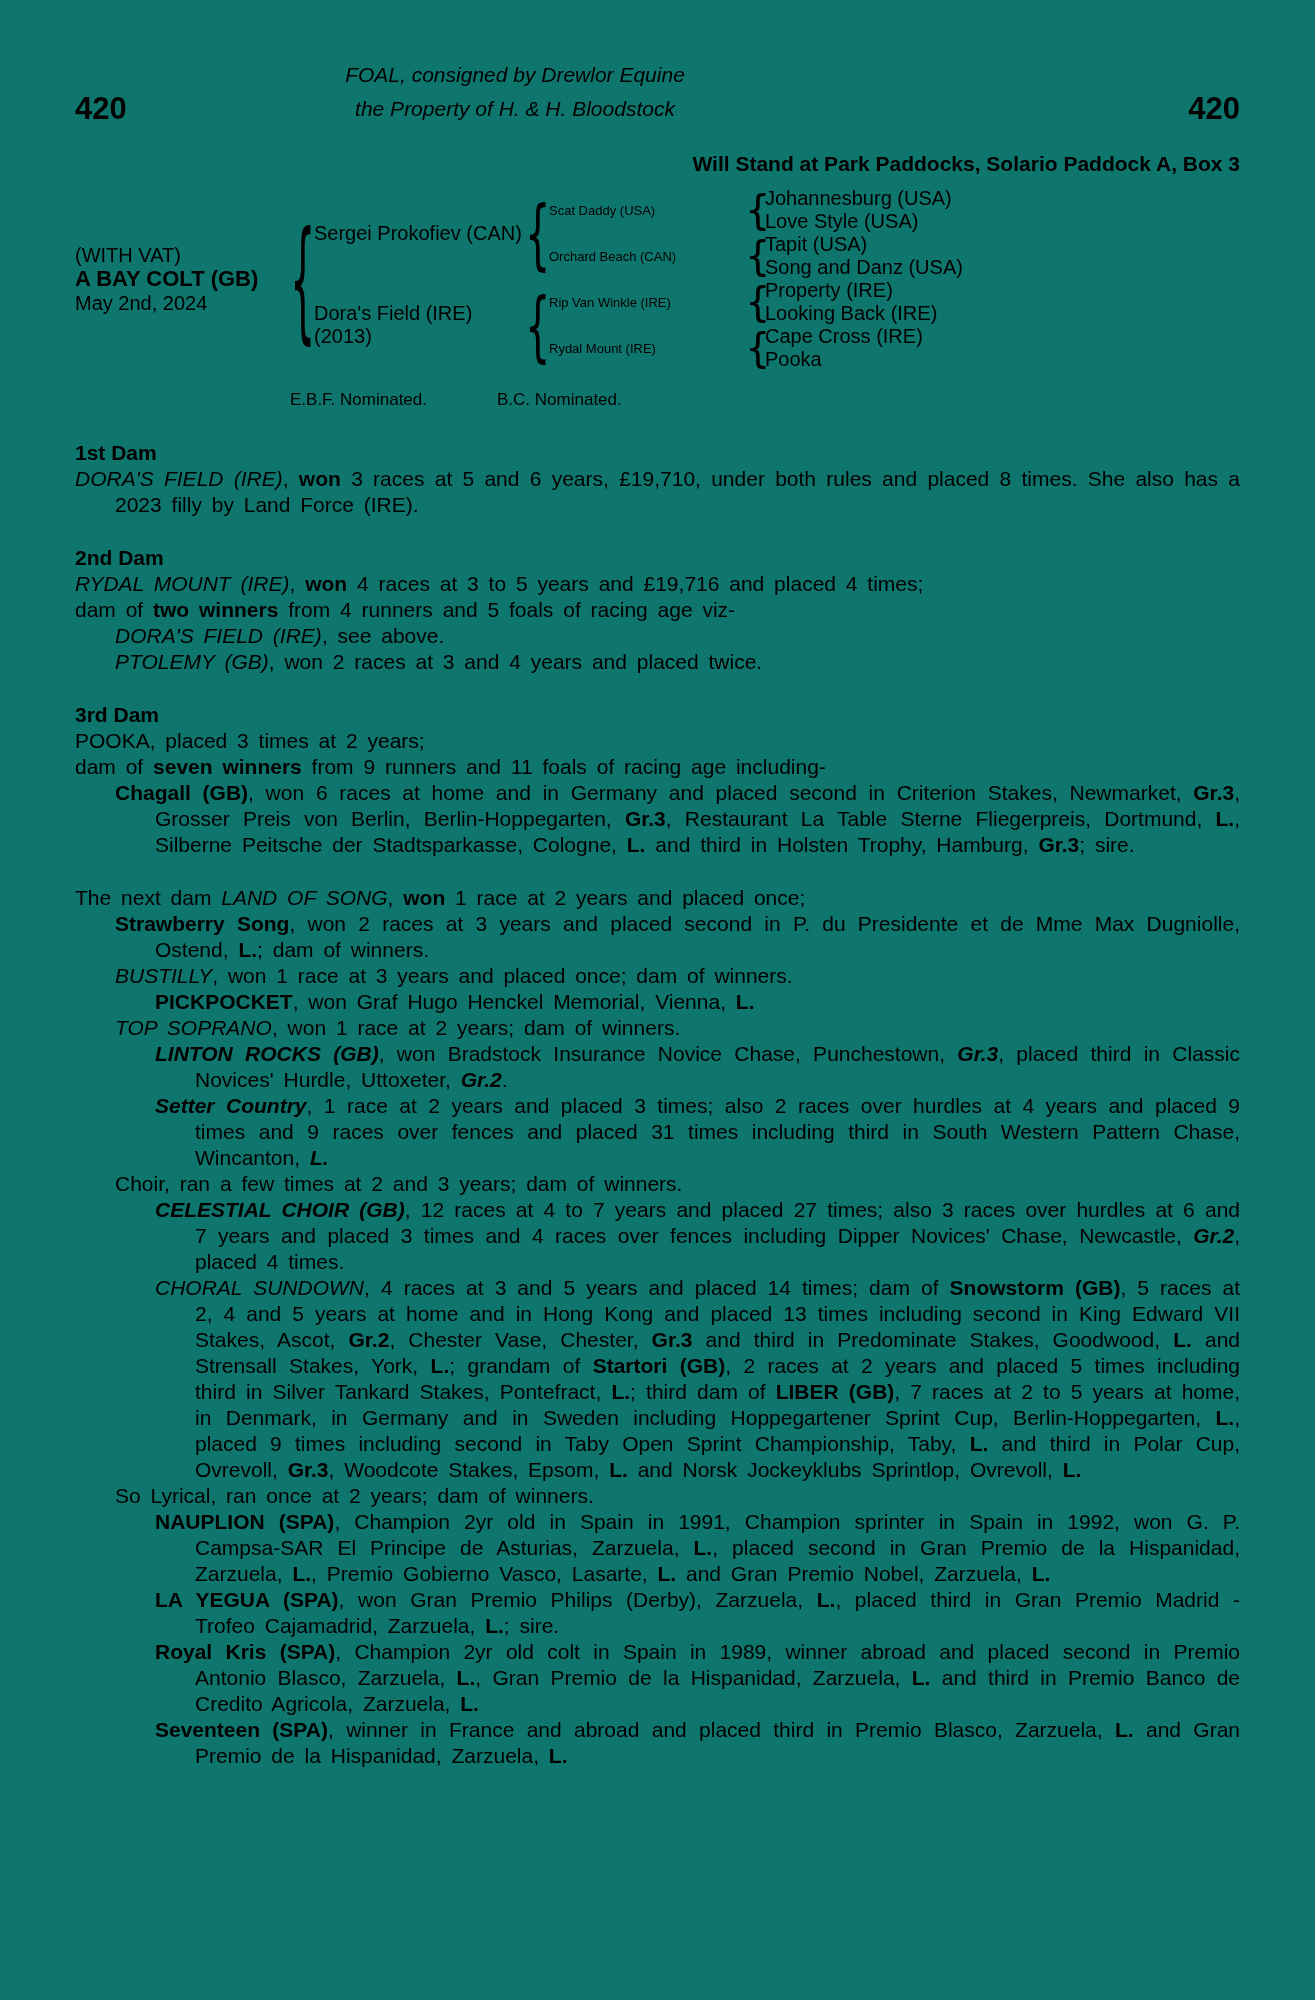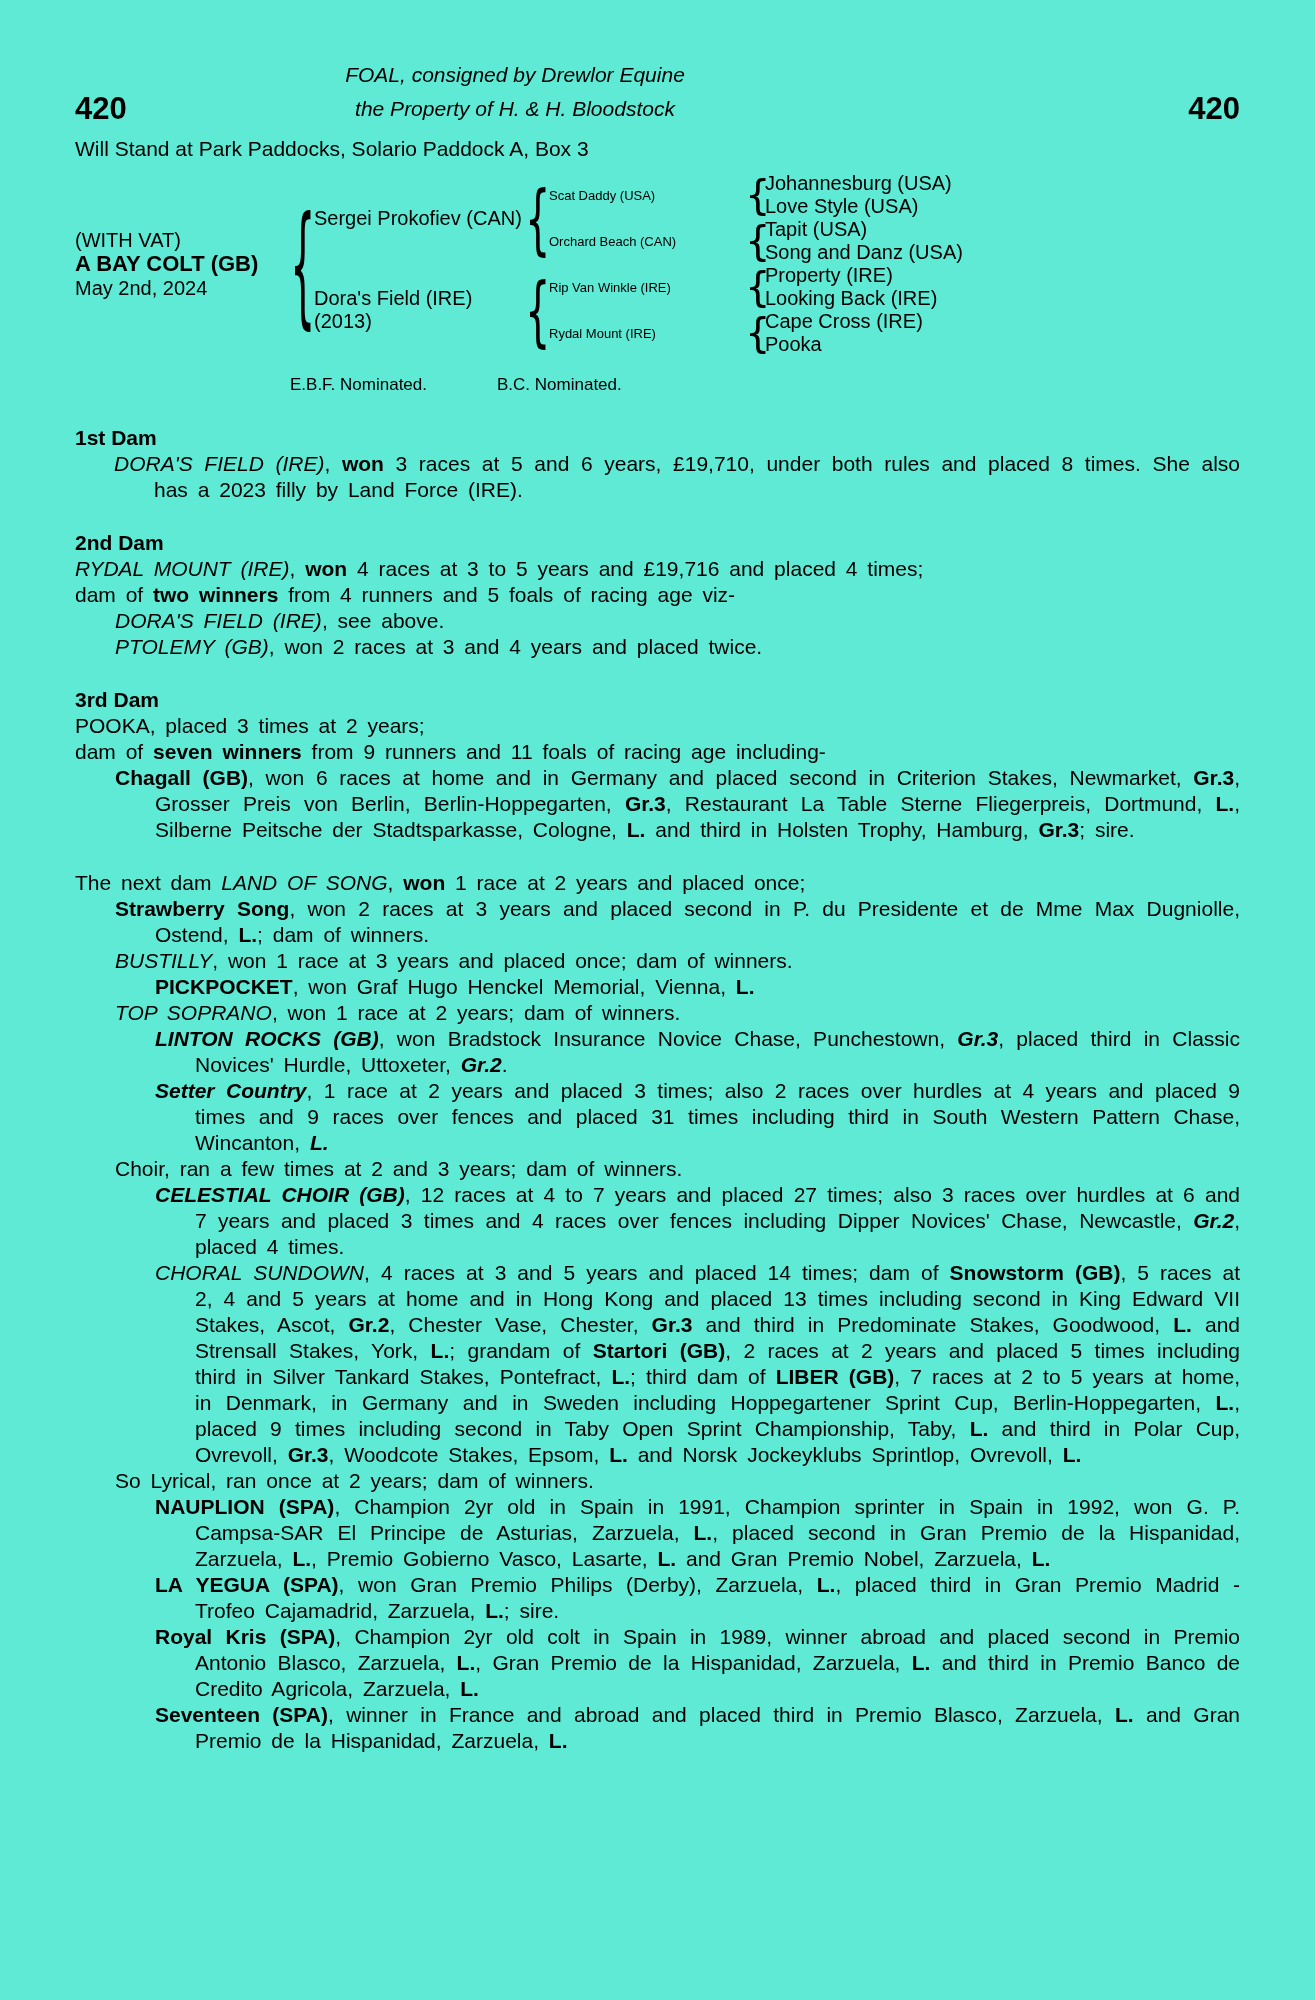--- a/index.html
+++ b/index.html
@@ -1,32 +1,32 @@
 <!DOCTYPE html>
 <html><head>
 <meta charset="utf-8">
 <style>
   * { margin:0; padding:0; box-sizing:border-box; }
   html,body { background:#e8e8e8; }
   body { font-family:"Liberation Sans","DejaVu Sans",sans-serif; color:#000; }
   .page {
     position:relative; width:1315px; height:2000px; margin:0 auto;
-    background:#5eead4; padding:62px 75px 0 75px; overflow:hidden;
+    background:#0f766e; padding:62px 75px 0 75px; overflow:hidden;
   }
   
   .consign-row { position:relative; height:26px; }
   .consign { position:absolute; left:0; width:880px; text-align:center;
              font-style:italic; font-size:21px; line-height:26px; }
   .lot-row { position:relative; height:38px; margin-top:2px;text-decoration:underline; }
   .lot-num { font-size:31px; font-weight:bold; line-height:38px; }
   .lot-left { position:absolute; left:0; top:0; }
   .lot-right { position:absolute; right:0; top:0; }
   .property { position:absolute; left:0; width:880px; text-align:center;
               font-style:italic; font-size:21px; line-height:38px; }
-  .stand-line { font-weight:normal; font-size:21px; line-height:26px; margin-top:8px; }
+  .stand-line { font-weight:bold; font-size:21px; line-height:26px; margin-top:23px;text-align:right; }
 
   
   .pedigree { display:flex; align-items:center; margin-top:10px; }
   .subject { width:215px; font-size:20px; line-height:24px; }
   .subject .sname { font-weight:bold; font-size:22px; }
   .gen2col, .gen3col, .gen4col { display:flex; flex-direction:column; }
   .gen2unit { display:flex; align-items:center; height:92px; }
   .gen3unit { display:flex; align-items:center; height:46px; }
   .gen2name { width:215px; font-size:20px; line-height:23px; padding-left:4px; }
   .gen3name { width:200px; font-size:13px; line-height:23px; padding-left:4px; white-space:nowrap; }
@@ -125,21 +125,21 @@
   </div>
 
   <div class="nominated">
     <span>E.B.F. Nominated.</span>
     <span>B.C. Nominated.</span>
   </div>
 
   <div class="catalogue-body">
       <div class="section">
         <div class="heading">1st Dam</div>
-        <p class="para" style="padding-left: 40px; text-indent: -40px; margin-left: 39px;"><span class="i">DORA'S FIELD (IRE)</span><span>, </span><span class="b">won</span><span> 3 races at 5 and 6 years, £19,710, under both rules and placed 8 times. She also has a 2023 filly by Land Force (IRE).</span></p>
+        <p class="para" style="padding-left: 40px; text-indent: -40px;"><span class="i">DORA'S FIELD (IRE)</span><span>, </span><span class="b">won</span><span> 3 races at 5 and 6 years, £19,710, under both rules and placed 8 times. She also has a 2023 filly by Land Force (IRE).</span></p>
       </div>
       <div class="section">
         <div class="heading">2nd Dam</div>
         <p class="para" style="padding-left: 40px; text-indent: -40px;"><span class="i">RYDAL MOUNT (IRE)</span><span>, </span><span class="b">won</span><span> 4 races at 3 to 5 years and £19,716 and placed 4 times;</span></p>
         <p class="para" style="padding-left: 40px; text-indent: -40px;"><span>dam of </span><span class="b">two winners</span><span> from 4 runners and 5 foals of racing age viz-</span></p>
         <p class="para" style="padding-left: 80px; text-indent: -40px;"><span class="i">DORA'S FIELD (IRE)</span><span>, see above.</span></p>
         <p class="para" style="padding-left: 80px; text-indent: -40px;"><span class="i">PTOLEMY (GB)</span><span>, won 2 races at 3 and 4 years and placed twice.</span></p>
       </div>
       <div class="section">
         <div class="heading">3rd Dam</div>

